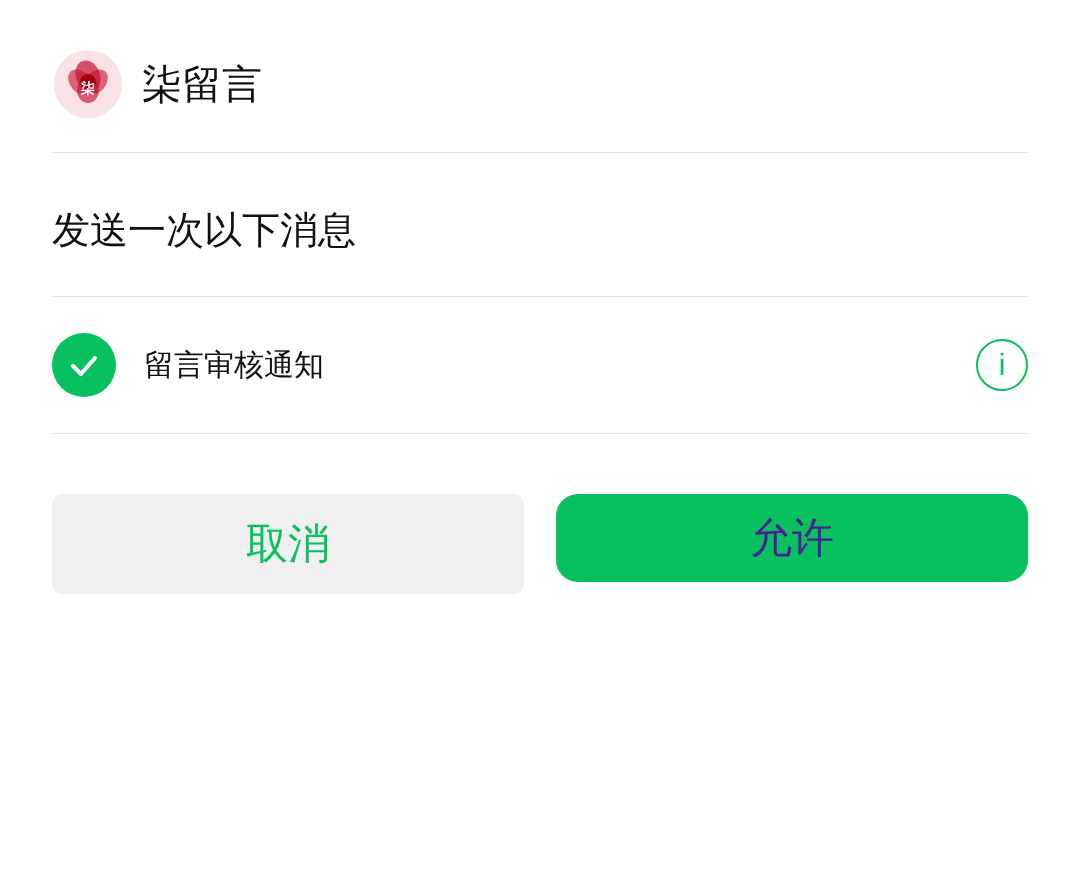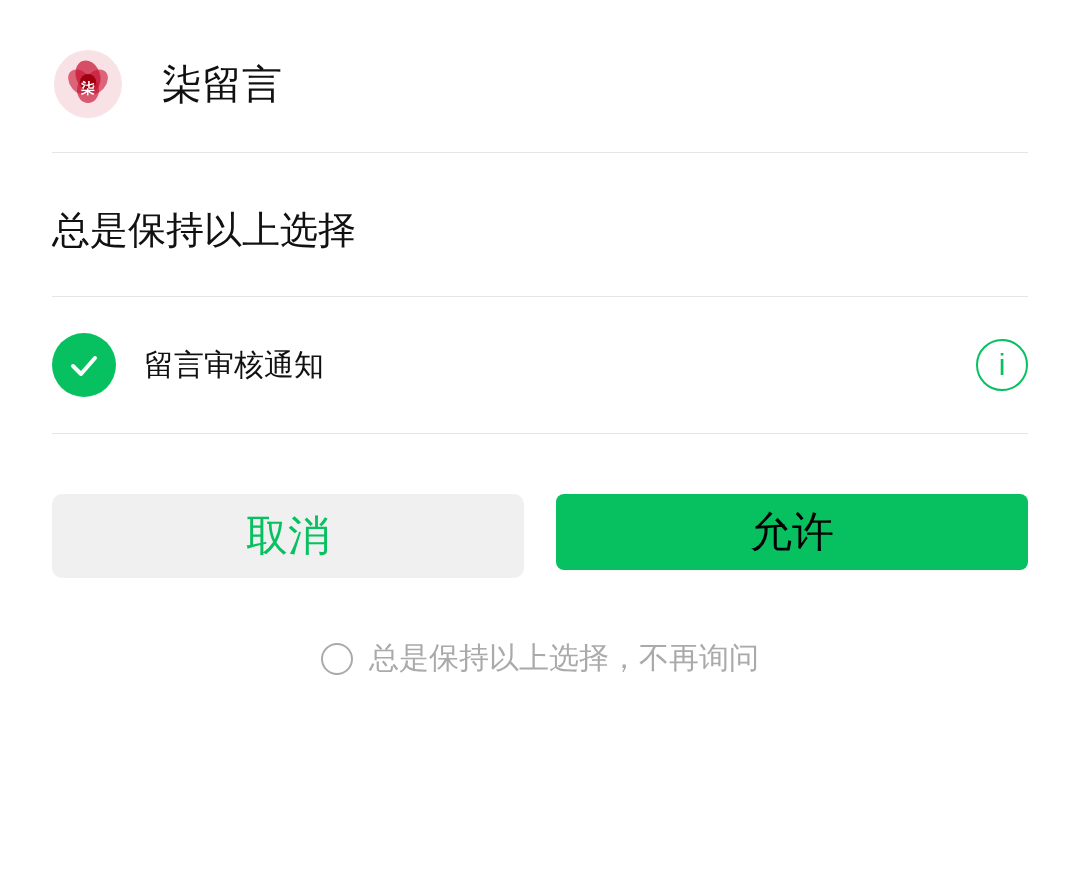--- a/index.html
+++ b/index.html
@@ -38,21 +38,20 @@
     .app-logo {
       width: 72px;
       height: 72px;
       flex-shrink: 0;
     }
 
     .header-text {
       display: flex;
       align-items: center;
       gap: 12px;
-      margin-left: 20px;
     }
 
     .app-name {
       font-size: 40px;
       font-weight: 500;
       color: #111111;
     }
 
     .app-action {
       font-size: 40px;
@@ -134,41 +133,41 @@
     }
 
     .buttons-row {
       display: flex;
       padding: 60px 52px 40px 52px;
       gap: 32px;
     }
 
     .btn-cancel {
       flex: 1;
-      height: 84px;
+      height: 100px;
       background: #f0f0f0;
       border: none;
       border-radius: 10px;
       font-size: 42px;
       color: #07C160;
       font-weight: 500;
       cursor: pointer;
       display: flex;
       align-items: center;
       justify-content: center;
     }
 
     .btn-allow {
       flex: 1;
-      height: 76px;
+      height: 88px;
       background: #07C160;
       border: none;
-      border-radius: 8px;
+      border-radius: 22px;
       font-size: 42px;
-      color: #000000;
+      color: #4c1d95;
       font-weight: 500;
       cursor: pointer;
       display: flex;
       align-items: center;
       justify-content: center;
     }
 
     .remember-row {
       display: flex;
       align-items: center;
@@ -209,21 +208,21 @@
         <text x="50%" y="58%" dominant-baseline="middle" text-anchor="middle" font-size="14" fill="#fff" font-family="serif" font-weight="bold">柒</text>
       </svg>
     </div>
     <div class="header-text">
       <span class="app-name">柒留言</span>
     </div>
   </div>
 
   <div class="divider"></div>
 
-  <div class="section-title">总是保持以上选择</div>
+  <div class="section-title">发送一次以下消息</div>
 
   <div class="divider-top"></div>
 
   <div class="permission-row">
     <div class="check-icon">
       <svg viewBox="0 0 36 36" fill="none" xmlns="http://www.w3.org/2000/svg">
         <polyline points="7,19 15,27 29,11" stroke="white" stroke-width="4" stroke-linecap="round" stroke-linejoin="round"></polyline>
       </svg>
     </div>
     <span class="permission-label">留言审核通知</span>
@@ -236,18 +235,14 @@
 
   <div class="buttons-row">
     <button class="btn-cancel">
       <span>取消</span>
     </button>
     <button class="btn-allow">
       <span>允许</span>
     </button>
   </div>
 
-  <div class="remember-row">
-    <div class="radio-circle"></div>
-    <span class="remember-text">总是保持以上选择，不再询问</span>
-  </div>
 
 </div>
 
 </body></html>

